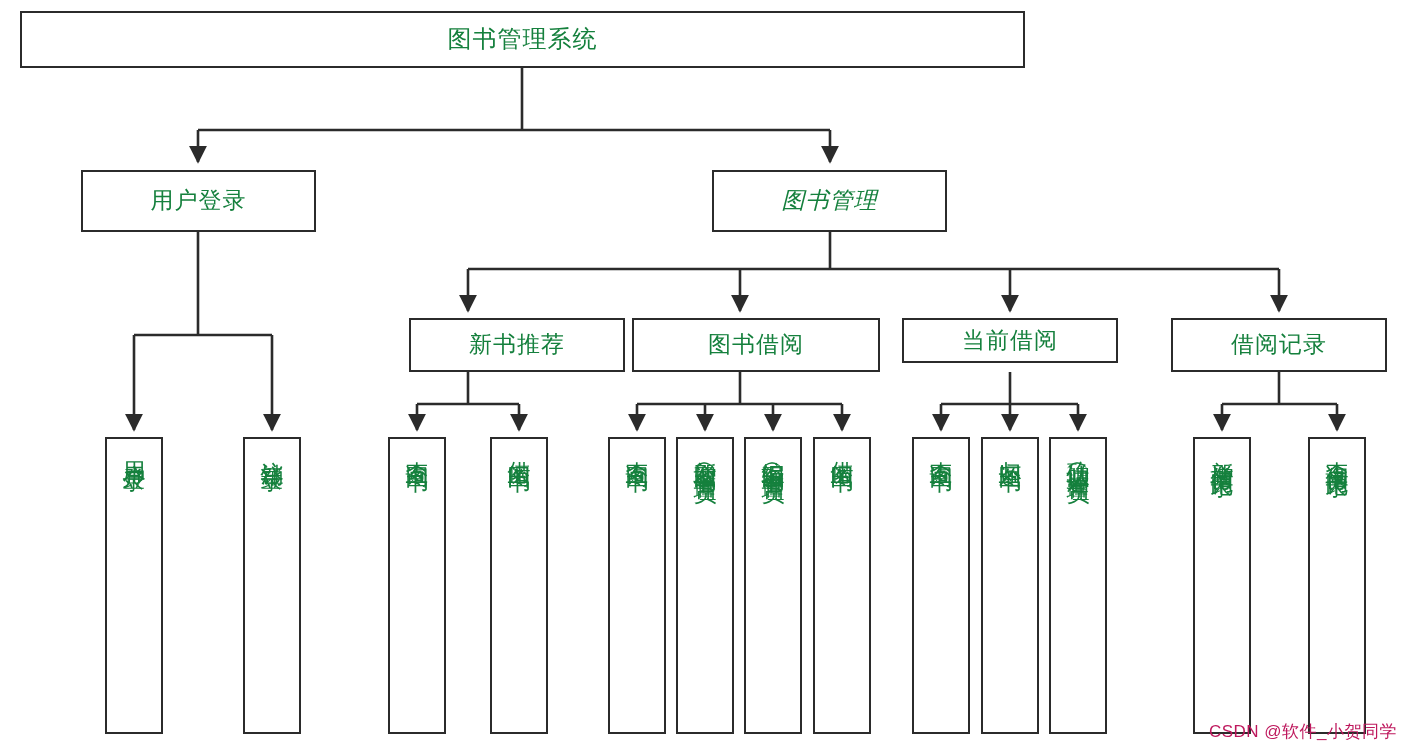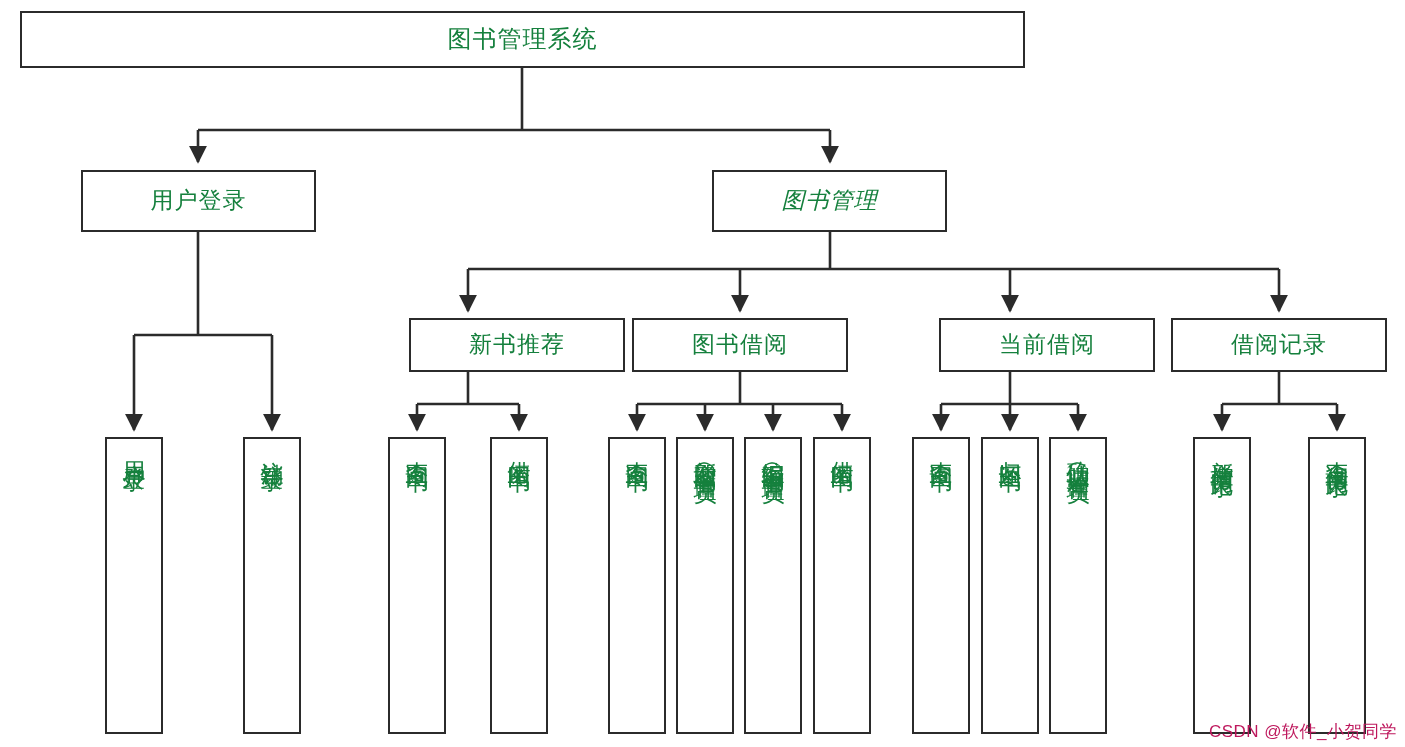--- a/index.html
+++ b/index.html
@@ -137,24 +137,24 @@
   <div class="node horiz" style="left:81px; top:170px; width:235px; height:62px;">
     <span class="node-label">用户登录</span>
   </div>
   <div class="node horiz" style="left:712px; top:170px; width:235px; height:62px;font-style:italic;">
     <span class="node-label">图书管理</span>
   </div>
 
   <div class="node horiz" style="left:361px; top:318px; width:216px; height:54px;margin-left:48px;">
     <span class="node-label">新书推荐</span>
   </div>
-  <div class="node horiz" style="left:632px; top:318px; width:216px; height:54px;">
+  <div class="node horiz" style="left:632px; top:318px; width:248px; height:54px;">
     <span class="node-label">图书借阅</span>
   </div>
-  <div class="node horiz" style="left:902px; top:318px; width:216px; height:54px;margin-left:37px;">
+  <div class="node horiz" style="left:902px; top:318px; width:216px; height:45px;">
     <span class="node-label">当前借阅</span>
   </div>
   <div class="node horiz" style="left:1171px; top:318px; width:216px; height:54px;">
     <span class="node-label">借阅记录</span>
   </div>
 
   <div class="node vert" style="left:105px; top:437px; width:58px; height:297px;">
     <span class="node-label">用户登录</span>
   </div>
   <div class="node vert" style="left:243px; top:437px; width:58px; height:297px;">

